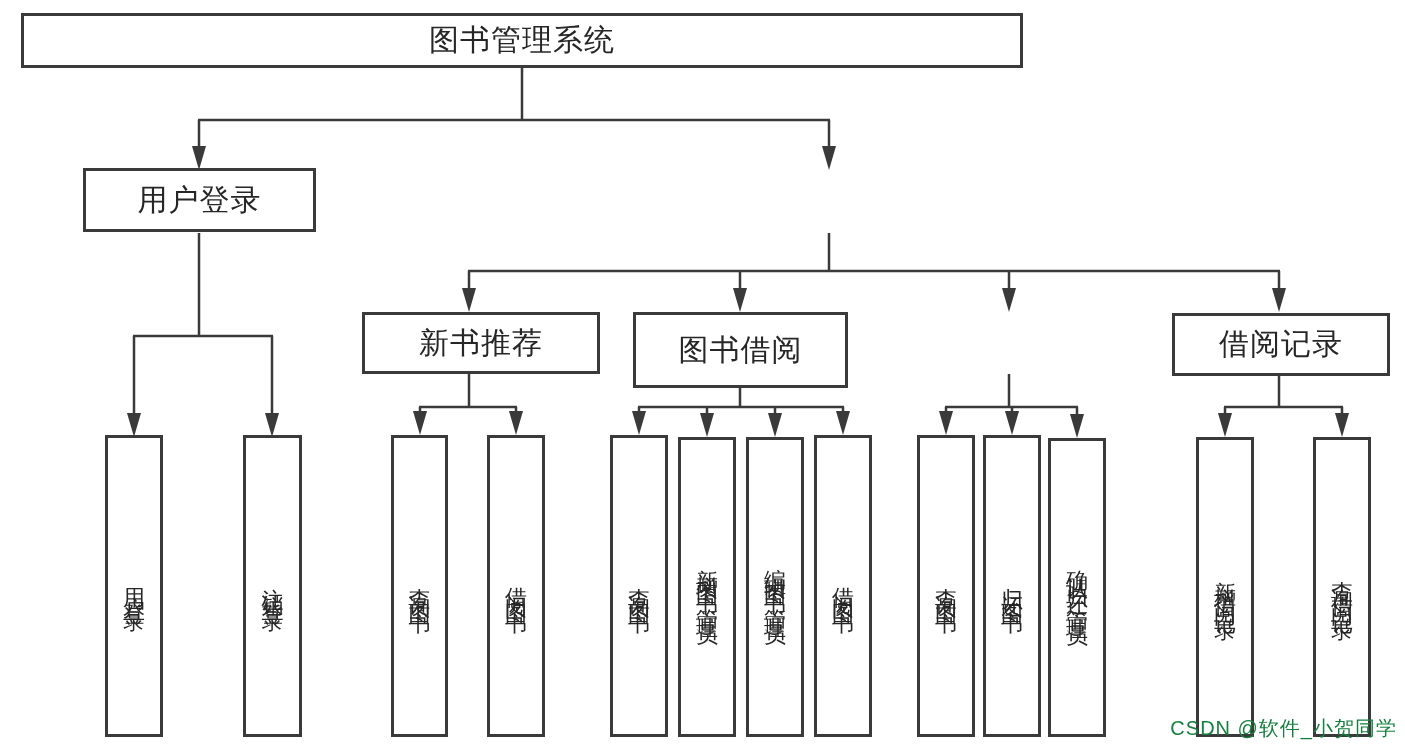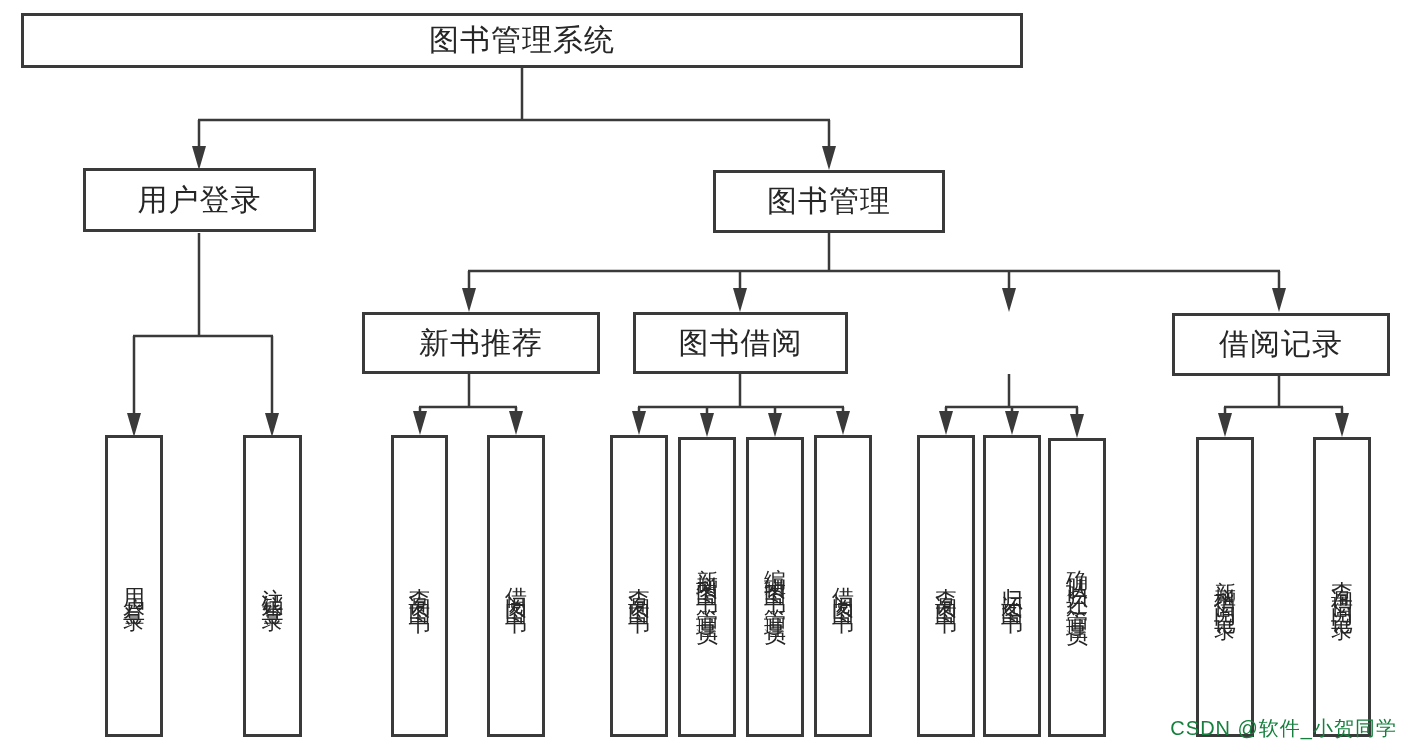--- a/index.html
+++ b/index.html
@@ -87,28 +87,25 @@
     </g>
   </svg>
 
   <div class="node h" style="left:21px;top:13px;width:1002px;height:55px">
     <span>图书管理系统</span>
   </div>
 
   <div class="node h" style="left:83px;top:168px;width:233px;height:64px">
     <span>用户登录</span>
   </div>
-  <div class="node h" style="left:713px;top:170px;width:232px;height:63px">
-    <span>图书管理</span>
-  </div>
 
   <div class="node h" style="left:362px;top:312px;width:238px;height:62px">
     <span>新书推荐</span>
   </div>
-  <div class="node h" style="left:633px;top:312px;width:215px;height:62px">
+  <div class="node h" style="left:633px;top:312px;width:215px;height:76px">
     <span>图书借阅</span>
   </div>
   <div class="node h" style="left:1172px;top:313px;width:218px;height:63px">
     <span>借阅记录</span>
   </div>
 
   <div class="node v" style="left:105px;top:435px;width:58px;height:302px">
     <span>用户登录</span>
   </div>
   <div class="node v" style="left:243px;top:435px;width:59px;height:302px">

